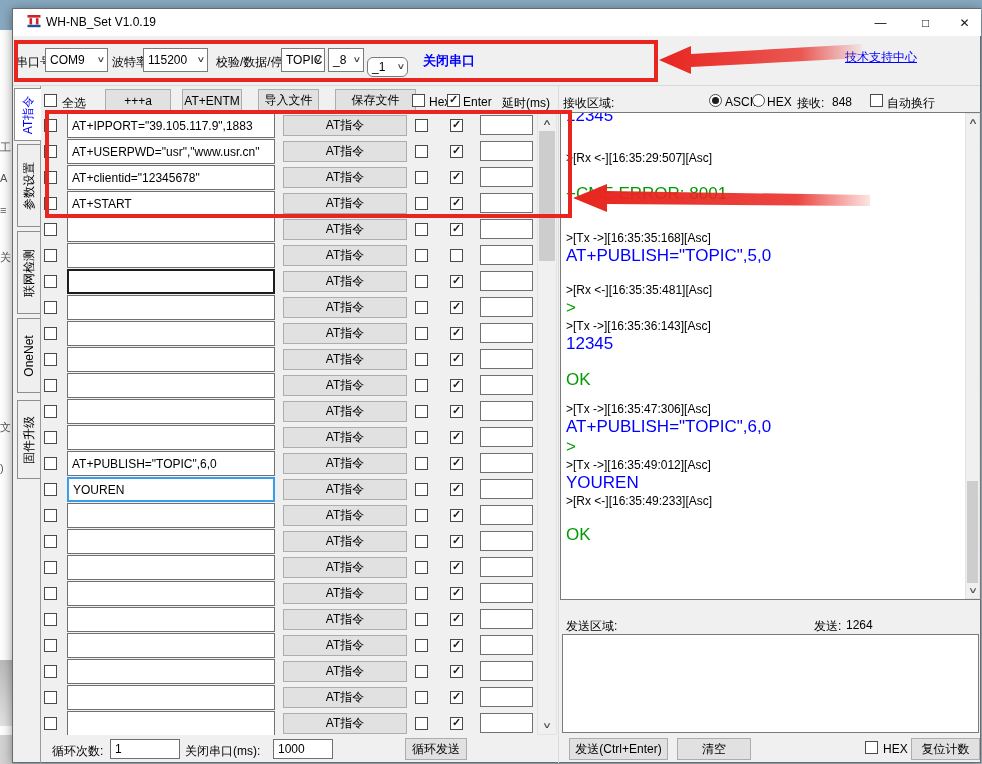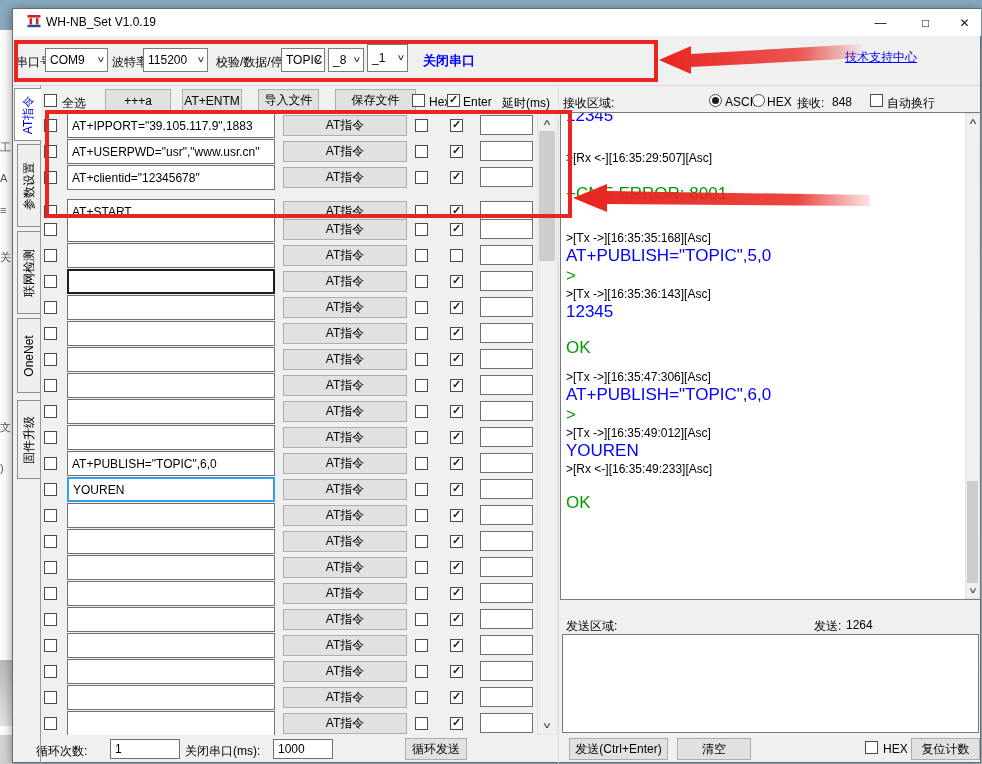--- a/index.html
+++ b/index.html
@@ -108,21 +108,21 @@
 </div>
 <span class="lbl" style="left:216px;top:54px;">校验/数据/停止</span>
 <div class="sel-box" style="left:281px;top:48px;width:44px;height:24px;">
   <span>TOPIC</span>
   <span class="chev">∨</span>
 </div>
 <div class="sel-box" style="left:328px;top:48px;width:36px;height:24px;">
   <span>_8</span>
   <span class="chev">∨</span>
 </div>
-<div class="sel-box" style="left:367px;top:44px;width:41px;height:28px;">
+<div class="sel-box" style="left:367px;top:57px;width:41px;height:20px;border-radius:6px;">
   <span>_1</span>
   <span class="chev">∨</span>
 </div>
 <span class="link" style="left:423px;top:52px;font-size:13px;font-weight:bold;">关闭串口</span>
 <span class="link" style="left:845px;top:49px;font-size:12px;text-decoration:underline;">技术支持中心</span>
 
 <div id="hline-serial" class="abs"></div>
 <div class="vdiv"></div>
 <div class="vdiv2"></div>
 
@@ -182,21 +182,21 @@
     <div class="cmd-row" style="top: 52px;">
       <div class="cb" style="left: 3px; top: 6px;"></div>
       <div class="ti" style="left: 26px; top: 0px; width: 208px; height: 25px;">AT+clientid="12345678"</div>
       <div class="btn" style="left: 242px; top: 2px; width: 124px; height: 21px;">AT指令</div>
       <div class="cb" style="left: 374px; top: 6px;"></div>
       <div class="cb" style="left: 409px; top: 6px;">
         <i class="chk">✓</i>
       </div>
       <div class="ti" style="left: 439px; top: 2px; width: 53px; height: 20px;"></div>
     </div>
-    <div class="cmd-row" style="top: 86px; text-decoration: underline;">
+    <div class="cmd-row" style="top: 78px; text-decoration: underline;">
       <div class="cb" style="left: 3px; top: 6px;"></div>
       <div class="ti" style="left: 26px; top: 0px; width: 208px; height: 25px;">AT+START</div>
       <div class="btn" style="left: 242px; top: 2px; width: 124px; height: 21px;">AT指令</div>
       <div class="cb" style="left: 374px; top: 6px;"></div>
       <div class="cb" style="left: 409px; top: 6px;">
         <i class="chk">✓</i>
       </div>
       <div class="ti" style="left: 439px; top: 2px; width: 53px; height: 20px;"></div>
     </div>
     <div class="cmd-row" style="top: 104px;">
@@ -402,21 +402,21 @@
 <div class="sb" style="left:537px;top:113px;width:20px;height:622px;">
   <div class="sb-btn" style="top:0;">
       <span>∧</span>
     </div>
   <div class="sb-thumb" style="top:17px;width:16px;height:130px;"></div>
   <div class="sb-btn" style="bottom:0;">
       <span>∨</span>
     </div>
 </div>
 
-<span class="lbl" style="left:36px;top:743px;">循环次数:</span>
+<span class="lbl" style="left:52px;top:743px;">循环次数:</span>
 <div class="ti" style="left:110px;top:739px;width:70px;height:20px;">1</div>
 <span class="lbl" style="left:185px;top:743px;">关闭串口(ms):</span>
 <div class="ti" style="left:273px;top:739px;width:60px;height:20px;">1000</div>
 <div class="btn" style="left:405px;top:738px;width:62px;height:22px;">循环发送</div>
 
 <span class="lbl" style="left:563px;top:95px;">接收区域:</span>
 <span class="radio" style="left:709px;top:94px;">
     <span class="dot"></span>
   </span>
 <span class="lbl" style="left:725px;top:95px;">ASCII</span>
@@ -427,20 +427,21 @@
 <span class="cb" style="left:870px;top:94px;"></span>
 <span class="lbl" style="left:887px;top:95px;">自动换行</span>
 
 <div id="recv-box" class="abs"></div>
 <div id="log-lines">
     <div class="log-blue" style="margin-top: -7px;">12345</div>
     <div class="log-meta" style="margin-top: 24px;">&gt;[Rx &lt;-][16:35:29:507][Asc]</div>
     <div class="log-green" style="margin-top: 18px;">+CME ERROR: 8001</div>
     <div class="log-meta" style="margin-top: 26px;">&gt;[Tx -&gt;][16:35:35:168][Asc]</div>
     <div class="log-blue" style="margin-top: 0px;">AT+PUBLISH="TOPIC",5,0</div>
+    <div class="log-meta" style="margin-top: 16px;">&gt;[Rx &lt;-][16:35:35:481][Asc]</div>
     <div class="log-green" style="margin-top: 0px;">&gt;</div>
     <div class="log-meta" style="margin-top: 0px;">&gt;[Tx -&gt;][16:35:36:143][Asc]</div>
     <div class="log-blue" style="margin-top: 0px;">12345</div>
     <div class="log-green" style="margin-top: 16px;">OK</div>
     <div class="log-meta" style="margin-top: 11px;">&gt;[Tx -&gt;][16:35:47:306][Asc]</div>
     <div class="log-blue" style="margin-top: 0px;">AT+PUBLISH="TOPIC",6,0</div>
     <div class="log-green" style="margin-top: 0px;">&gt;</div>
     <div class="log-meta" style="margin-top: 0px;">&gt;[Tx -&gt;][16:35:49:012][Asc]</div>
     <div class="log-blue" style="margin-top: 0px;">YOUREN</div>
     <div class="log-meta" style="margin-top: 0px;">&gt;[Rx &lt;-][16:35:49:233][Asc]</div>

